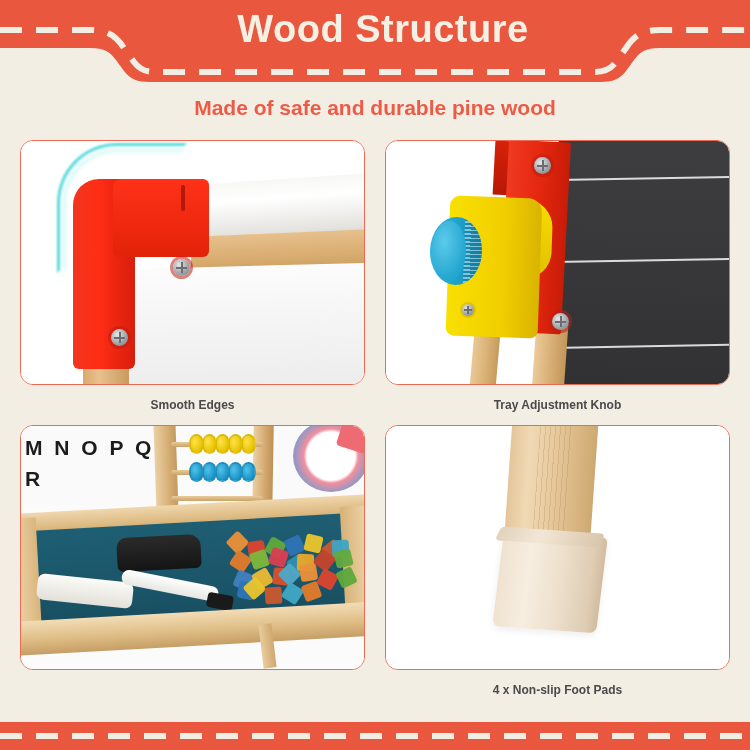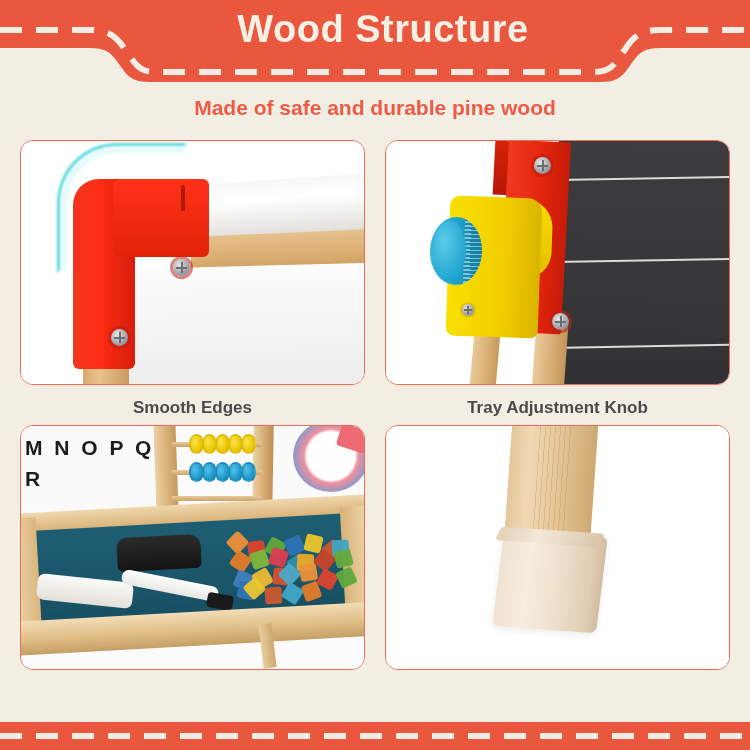--- a/index.html
+++ b/index.html
@@ -83,21 +83,21 @@
     height: 245px;
     border: 1.6px solid #EE6A55;
     border-radius: 13px;
     background: #FFFFFF;
     overflow: hidden;
   }
   .caption {
     width: 345px;
     text-align: center;
     margin-top: 13px;
-    font-size: 17px;
+    font-size: 12px;
     font-weight: bold;
     color: #4A4A4A;
   }
 
   .photo { position: absolute; inset: 0; overflow: hidden; border-radius: 10px; }
 
   
   .p1-bg { position:absolute; inset:0; background:#FFFFFF; }
 
   .p1-glow {
@@ -642,19 +642,20 @@
   <div class="cell cell-br">
     <div class="panel">
       <div class="photo">
         <div class="p4-bg"></div>
         <div class="p4-leg"></div>
         <div class="p4-leg-grain"></div>
         <div class="p4-pad"></div>
         <div class="p4-pad-top"></div>
       </div>
     </div>
+    <div class="caption">4 x Non-slip Foot Pads</div>
   </div>
 
 </div>
 
 <div class="footer">
   <div class="footer-dash"></div>
 </div>
 
 </body></html>

